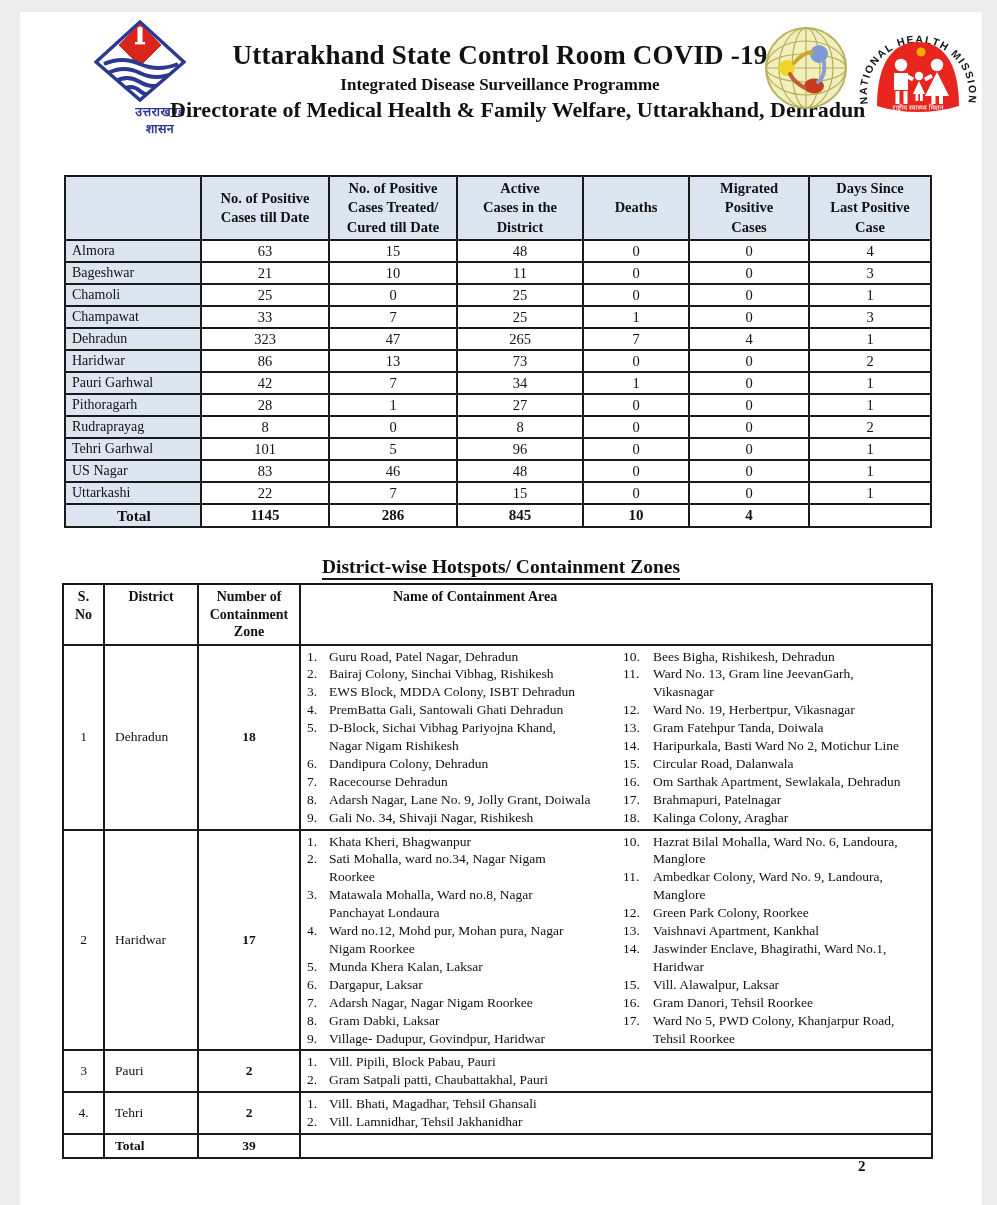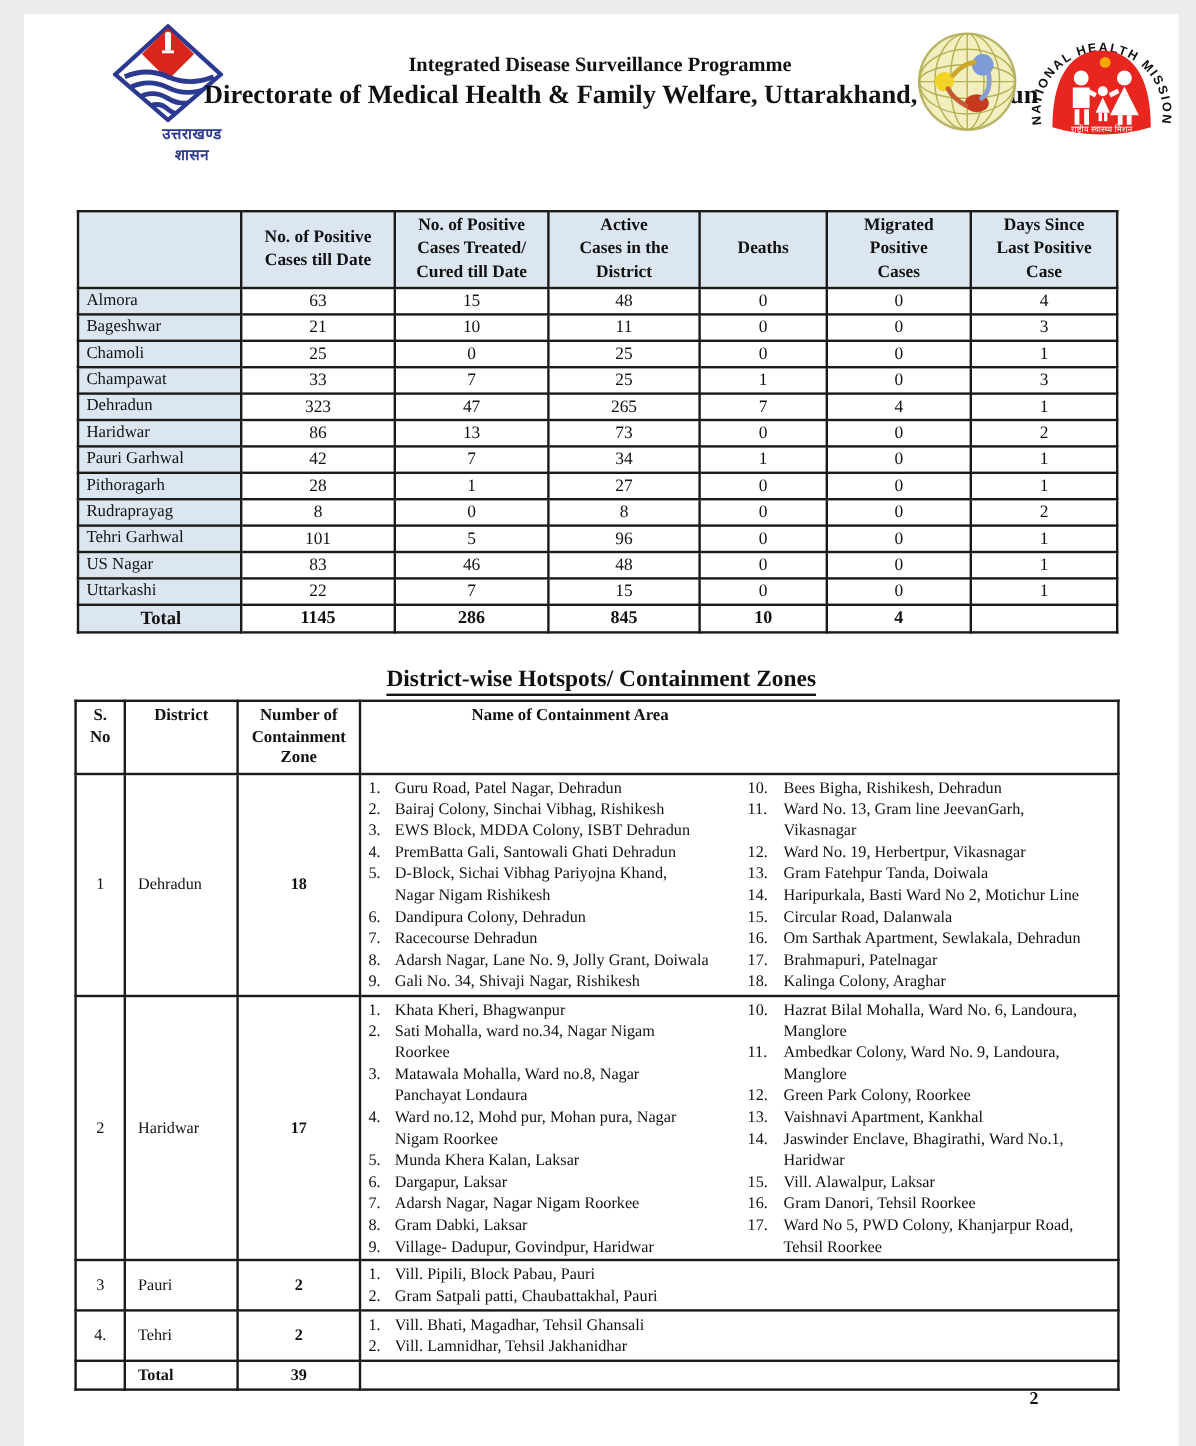--- a/index.html
+++ b/index.html
@@ -103,20 +103,21 @@
         <path d="M10 44 Q28 36 46 44 T84 44"></path>
         <path d="M14 53 Q30 45 46 53 T80 53"></path>
         <path d="M20 62 Q33 54 46 62 T74 62"></path>
         <path d="M27 71 Q37 63 46 71 T66 71"></path>
       </g>
     </svg>
     <div class="uk-caption">उत्तराखण्ड शासन</div>
   </div>
 
   <div class="header-text">
+    <div class="header-title">Uttarakhand State Control Room COVID -19</div>
     <div class="header-sub1">Integrated Disease Surveillance Programme</div>
     <div class="header-sub2">Directorate of Medical Health &amp; Family Welfare, Uttarakhand, Dehradun</div>
   </div>
 
   <div class="idsp-logo">
     <svg width="84" height="84" viewBox="0 0 84 84">
       <circle cx="42" cy="42" r="40" fill="#f2efbe" stroke="#b9b469" stroke-width="2"></circle>
       <g stroke="#b5b055" stroke-width="1.2" fill="none">
         <ellipse cx="42" cy="42" rx="40" ry="14"></ellipse>
         <ellipse cx="42" cy="42" rx="40" ry="27"></ellipse>

